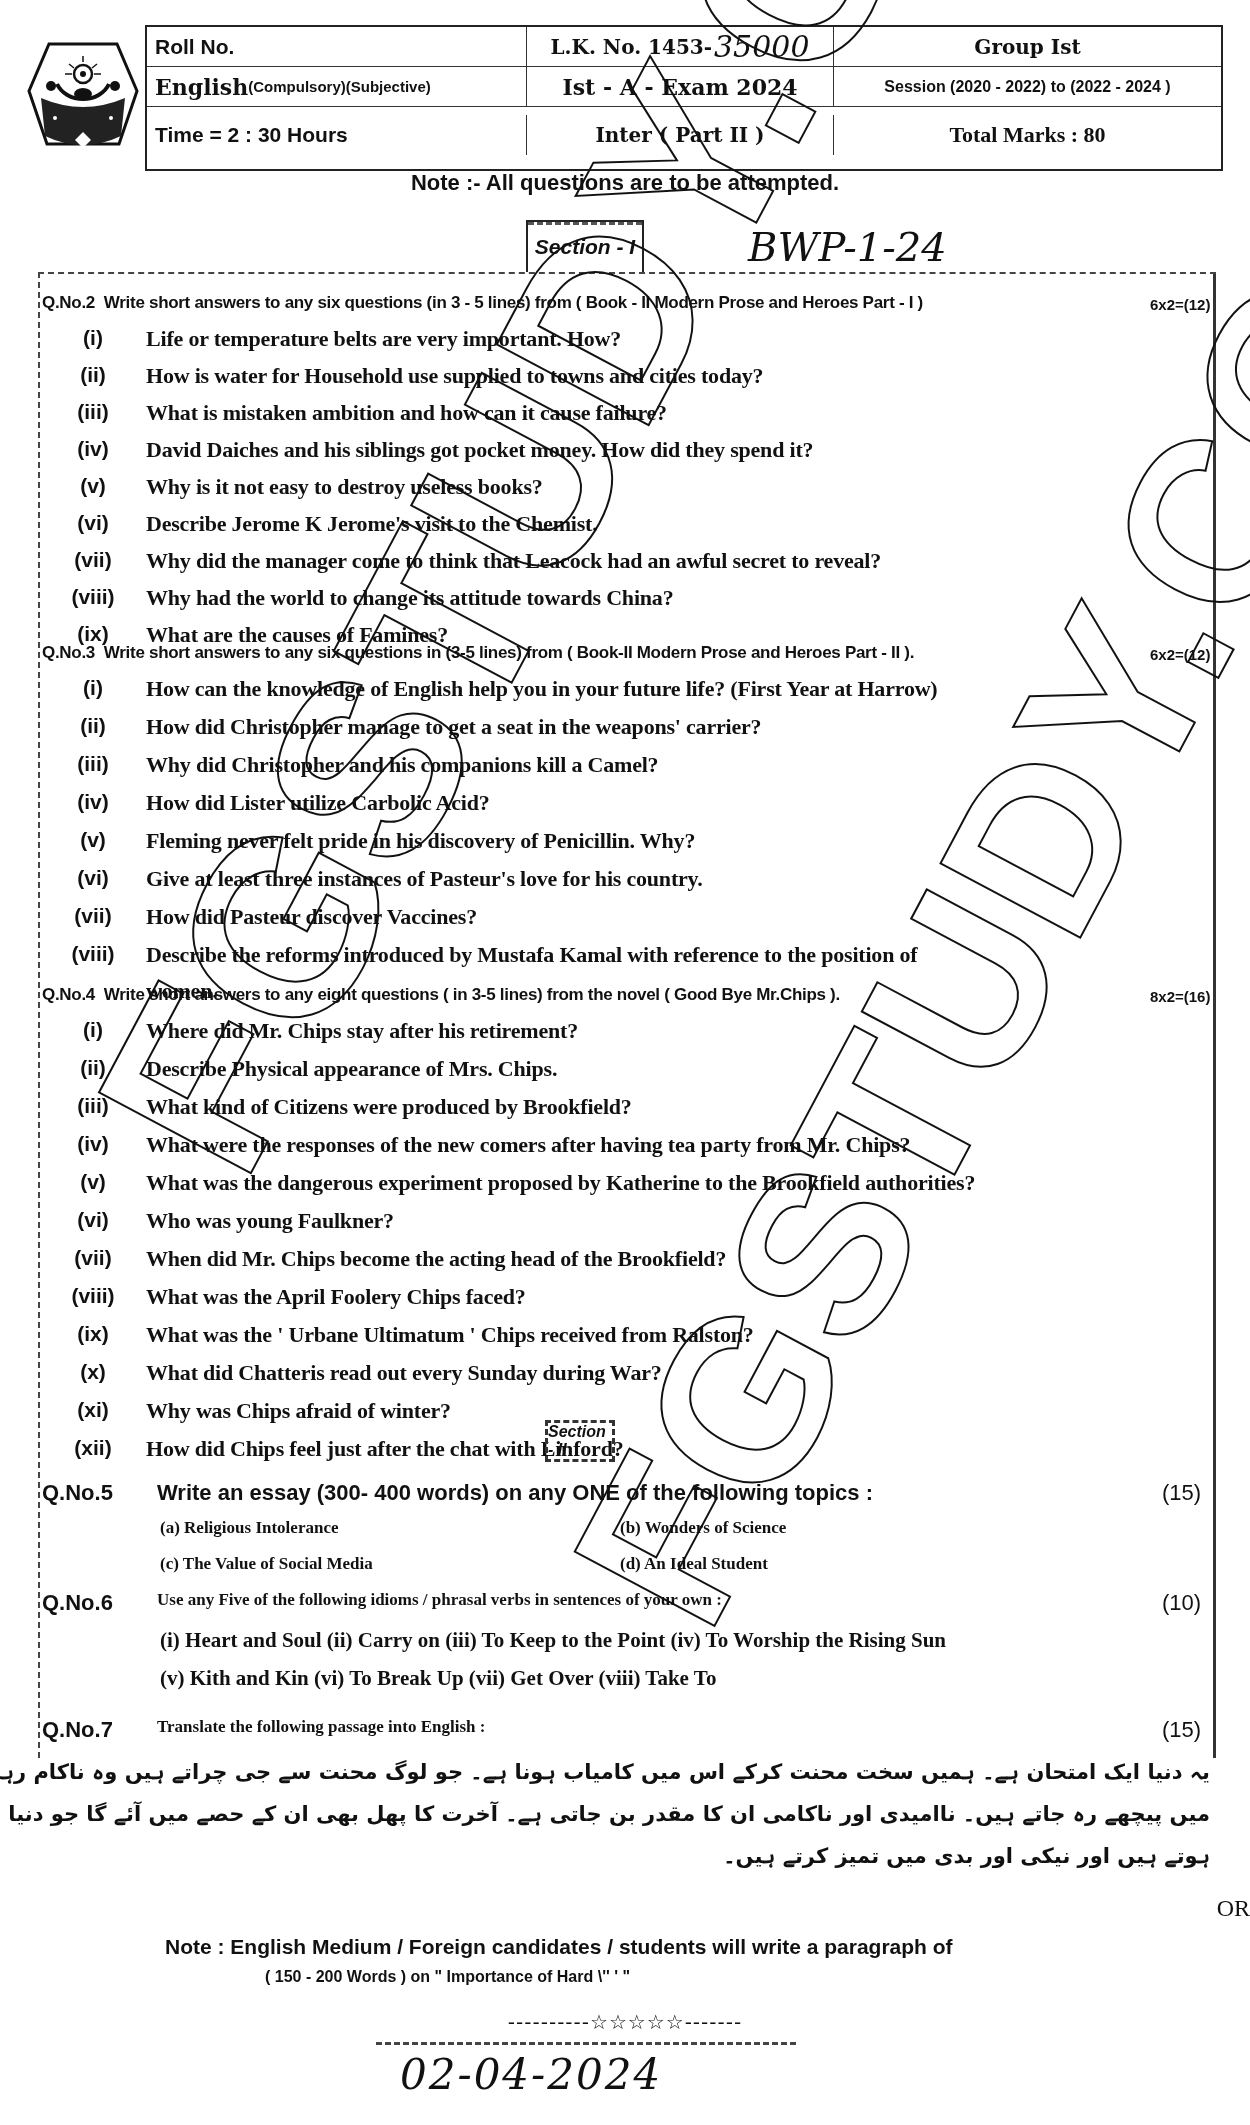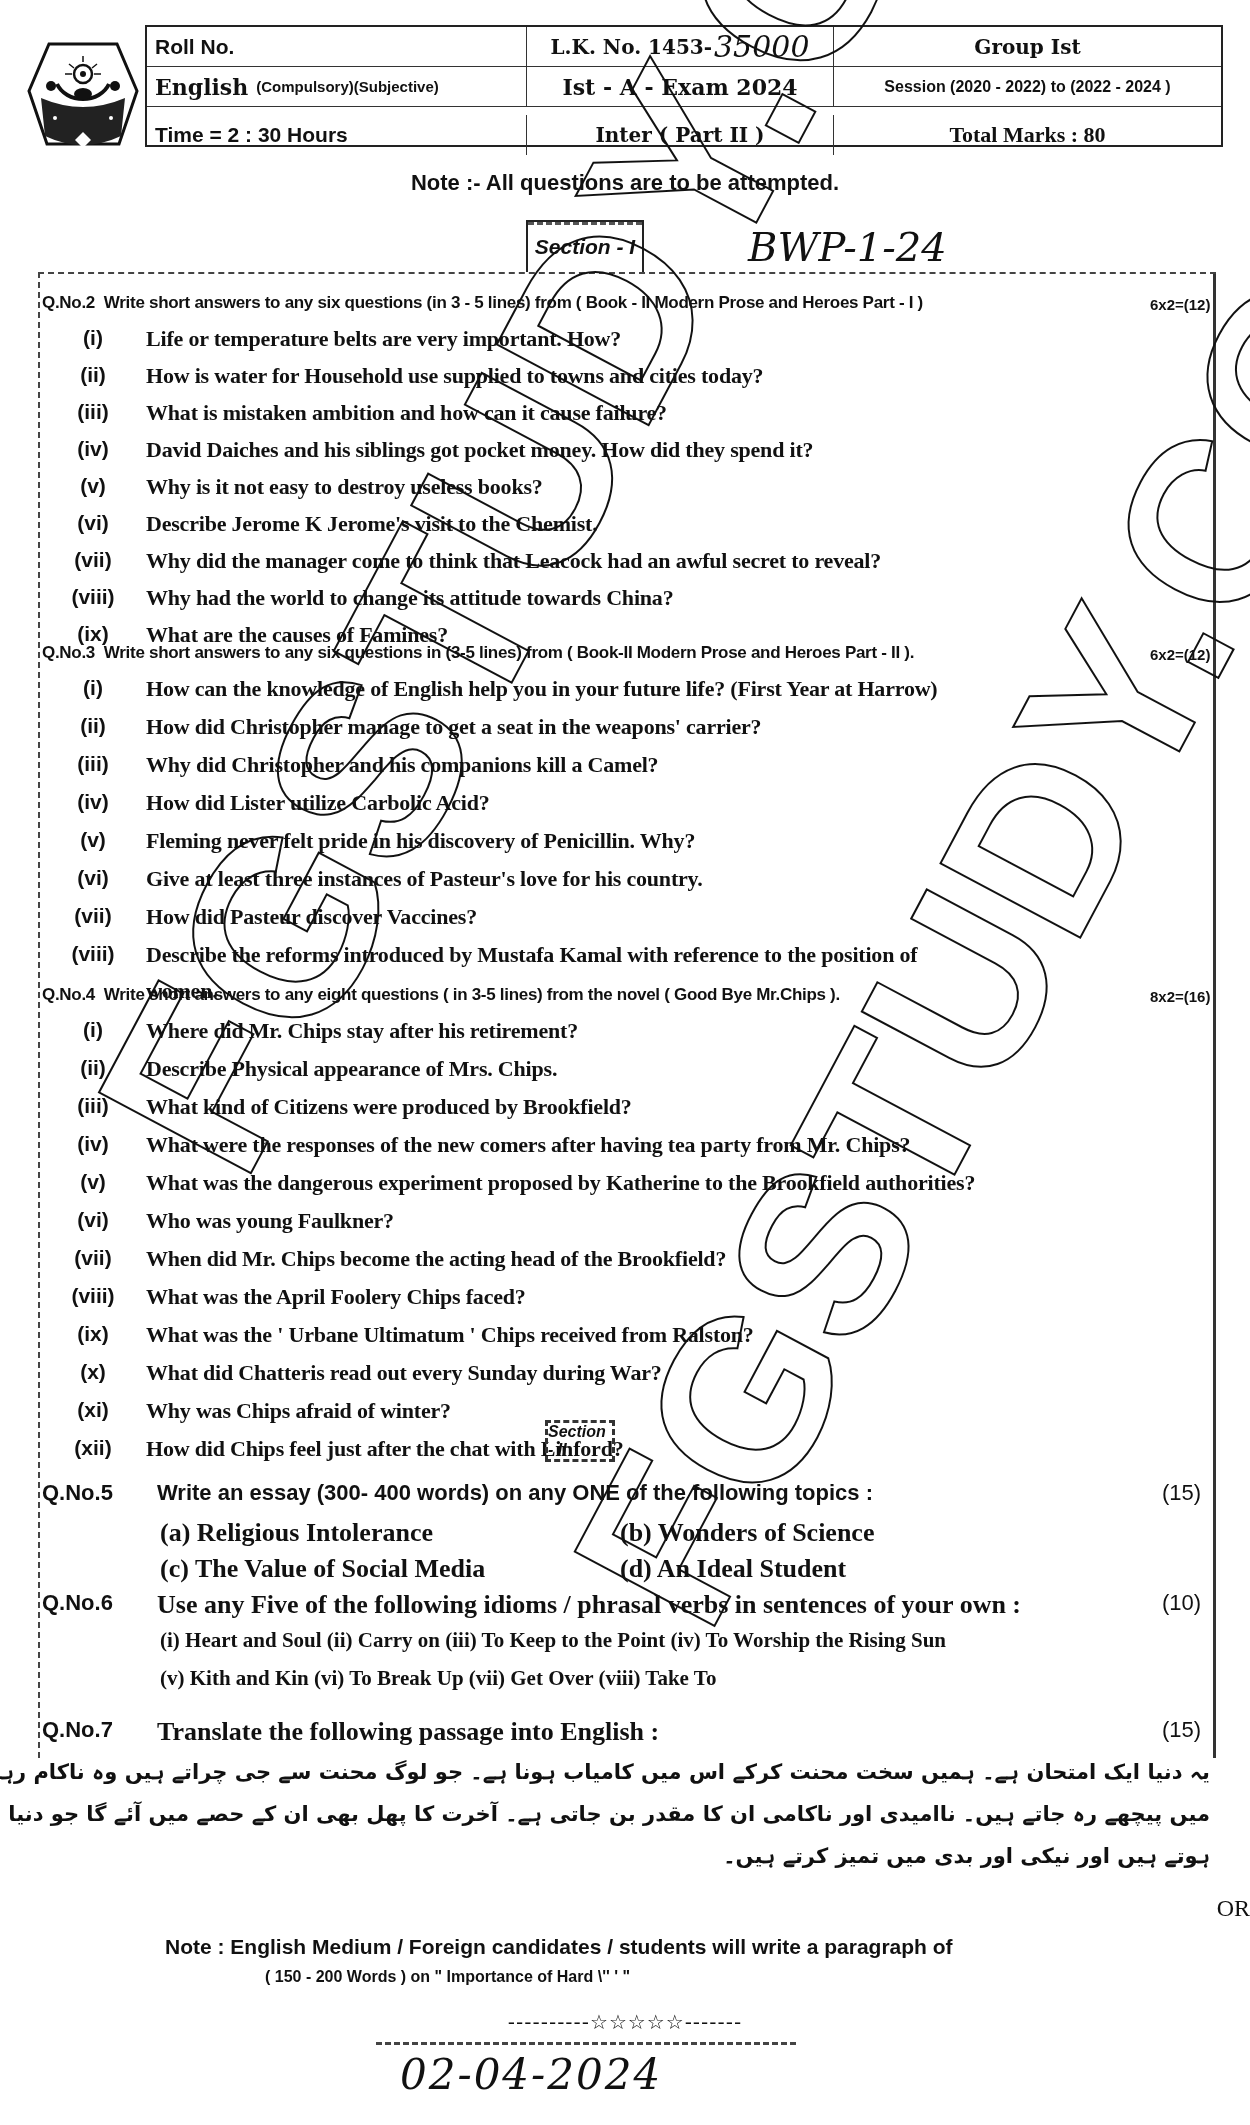--- a/index.html
+++ b/index.html
@@ -5,21 +5,21 @@
   html, body { margin:0; padding:0; background:#ffffff; }
   body { width:1250px; height:2125px; position:relative; overflow:hidden; color:#111; font-family:"Liberation Serif", serif; }
   .abs { position:absolute; }
   .sans { font-family:"Liberation Sans", sans-serif; }
   .serif { font-family:"Liberation Serif", serif; }
 
   
   .logo { left:27px; top:36px; width:112px; height:116px; }
 
   
-  .hdr { left:145px; top:25px; width:1078px; height:122px; border:2px solid #222; box-sizing:border-box; }
+  .hdr { left:145px; top:25px; width:1078px; height:146px; border:2px solid #222; box-sizing:border-box; }
   .hdr-row { position:absolute; left:0; width:100%; height:40px; border-bottom:1.5px solid #333; box-sizing:border-box; }
   .hdr-row.last { border-bottom:none; }
   .hdr-cell { position:absolute; top:0; height:100%; display:flex; align-items:center; box-sizing:border-box; white-space:nowrap; }
   .c1 { left:0; width:380px; padding-left:8px; border-right:1.5px solid #333; }
   .c2 { left:380px; width:307px; border-right:1.5px solid #333; justify-content:center; }
   .c3 { left:687px; width:387px; justify-content:center; }
   .f-sans-b { font-family:"Liberation Sans", sans-serif; font-weight:bold; font-size:21px; }
   .f-serif-b { font-family:"DejaVu Serif", serif; font-weight:bold; font-size:20px; }
   .f-small { font-family:"Liberation Sans", sans-serif; font-weight:bold; font-size:15px; }
   .hand { font-family:"DejaVu Serif", serif; font-style:italic; }
@@ -37,21 +37,21 @@
   .q-head { left:42px; white-space:nowrap; font-family:"Liberation Sans", sans-serif; font-weight:bold; font-size:17px; letter-spacing:-0.3px; }
   .q-marks { position:absolute; white-space:nowrap; font-family:"Liberation Sans", sans-serif; font-weight:bold; font-size:15px; }
 
   .item { position:absolute; left:0; width:1210px; height:36px; }
   .item .num { position:absolute; left:58px; width:70px; text-align:center; font-family:"Liberation Sans", sans-serif; font-weight:bold; font-size:21px; }
   .item .txt { position:absolute; left:146px; white-space:nowrap; font-family:"Liberation Serif", serif; font-weight:bold; font-size:22px; letter-spacing:-0.2px; }
 
   .big-q { position:absolute; left:42px; white-space:nowrap; font-family:"Liberation Sans", sans-serif; font-weight:bold; font-size:22px; }
   .big-q-text { position:absolute; left:157px; white-space:nowrap; font-family:"Liberation Sans", sans-serif; font-weight:bold; font-size:22px; }
   .big-marks { position:absolute; left:1162px; font-family:"Liberation Sans", sans-serif; font-weight:normal; font-size:22px; }
-  .serif-line { position:absolute; white-space:nowrap; font-family:"Liberation Serif", serif; font-weight:bold; font-size:26px; }
+  .serif-line { position:absolute; white-space:nowrap; font-family:"Liberation Serif", serif; font-weight:bold; font-size:17px; }
 
   .section2-box { left:545px; top:1420px; width:70px; height:42px; border:3px dashed #333; display:flex; align-items:center; justify-content:center; font-family:"Liberation Sans", sans-serif; font-weight:bold; font-style:italic; font-size:16px; box-sizing:border-box; }
 
   .urdu { position:absolute; left:160px; width:1050px; direction:rtl; text-align:right; font-family:"DejaVu Sans", sans-serif; font-weight:bold; font-size:21px; white-space:nowrap; }
 
   .or { left:0; width:1250px; top:1895px; text-align:right; font-family:"Liberation Serif", serif; font-size:24px; }
   .note-bottom { left:165px; top:1935px; font-family:"Liberation Sans", sans-serif; font-weight:bold; font-size:21px; white-space:nowrap; }
   .note-bottom2 { left:265px; top:1968px; font-family:"Liberation Sans", sans-serif; font-weight:bold; font-size:16px; white-space:nowrap; }
   .stars { left:0; width:1250px; top:2010px; text-align:center; font-family:"DejaVu Sans", sans-serif; font-size:20px; letter-spacing:1px; }
   .rule { left:376px; top:2042px; width:420px; border-top:3px dashed #444; }
@@ -93,21 +93,21 @@
       <span class="f-serif-b">L.K. No. 1453-</span>
       <span class="hand" style="font-size:30px;margin-left:2px;">35000</span>
     </div>
     <div class="hdr-cell c3">
         <span class="f-serif-b">Group Ist</span>
       </div>
   </div>
   <div class="hdr-row" style="top:40px;">
     <div class="hdr-cell c1">
       <span class="f-serif-b" style="font-size:22px;">English</span>
-      <span class="f-small" style="margin-left:8px;">(Compulsory)(Subjective)</span>
+      <span class="f-small" style="">(Compulsory)(Subjective)</span>
     </div>
     <div class="hdr-cell c2">
         <span class="f-serif-b" style="font-size:22px;">Ist - A - Exam 2024</span>
       </div>
     <div class="hdr-cell c3">
         <span class="f-small" style="font-size:16px;">Session (2020 - 2022) to (2022 - 2024 )</span>
       </div>
   </div>
   <div class="hdr-row last" style="top:88px;">
     <div class="hdr-cell c1">

